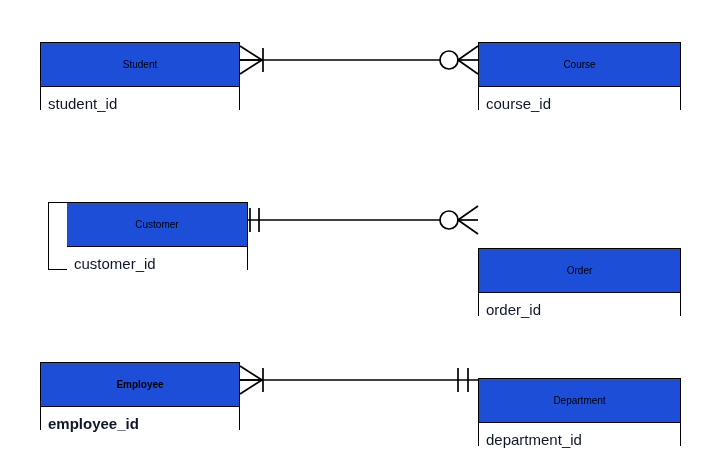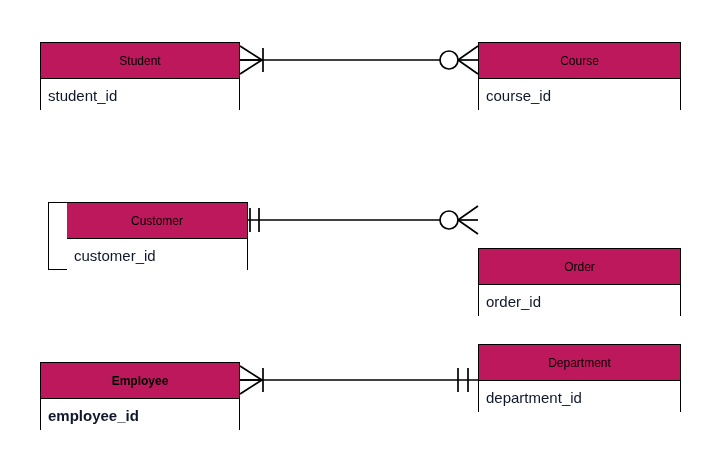--- a/index.html
+++ b/index.html
@@ -22,27 +22,27 @@
   }
   .entity {
     position: absolute;
     box-sizing: border-box;
     border: 1.6px solid #000000;
     background: #ffffff;
     z-index: 2;
   }
   .entity-header {
     box-sizing: border-box;
-    height: 36px;
-    background: #be185d;
+    height: 44px;
+    background: #1d4ed8;
     border-bottom: 1.6px solid #000000;
     display: flex;
     align-items: center;
     justify-content: center;
-    font-size: 12px;
+    font-size: 10px;
     color: #000000;
     line-height: 1;
   }
   .entity-body {
     box-sizing: border-box;
     height: 32px;
     background: #ffffff;
     display: flex;
     align-items: center;
     padding-left: 7px;
@@ -146,18 +146,18 @@
   <div class="entity" style="left:478px; top:202px; width:203px; height:68px;margin-top:46px;">
     <div class="entity-header">Order</div>
     <div class="entity-body">order_id</div>
   </div>
 
   <div class="entity" style="left:40px; top:362px; width:200px; height:68px;font-weight:bold;">
     <div class="entity-header">Employee</div>
     <div class="entity-body">employee_id</div>
   </div>
 
-  <div class="entity" style="left:478px; top:344px; width:203px; height:68px;">
+  <div class="entity" style="left:478px; top:378px; width:203px; height:68px;">
     <div class="entity-header">Department</div>
     <div class="entity-body">department_id</div>
   </div>
 
 </div>
 
 </body></html>

